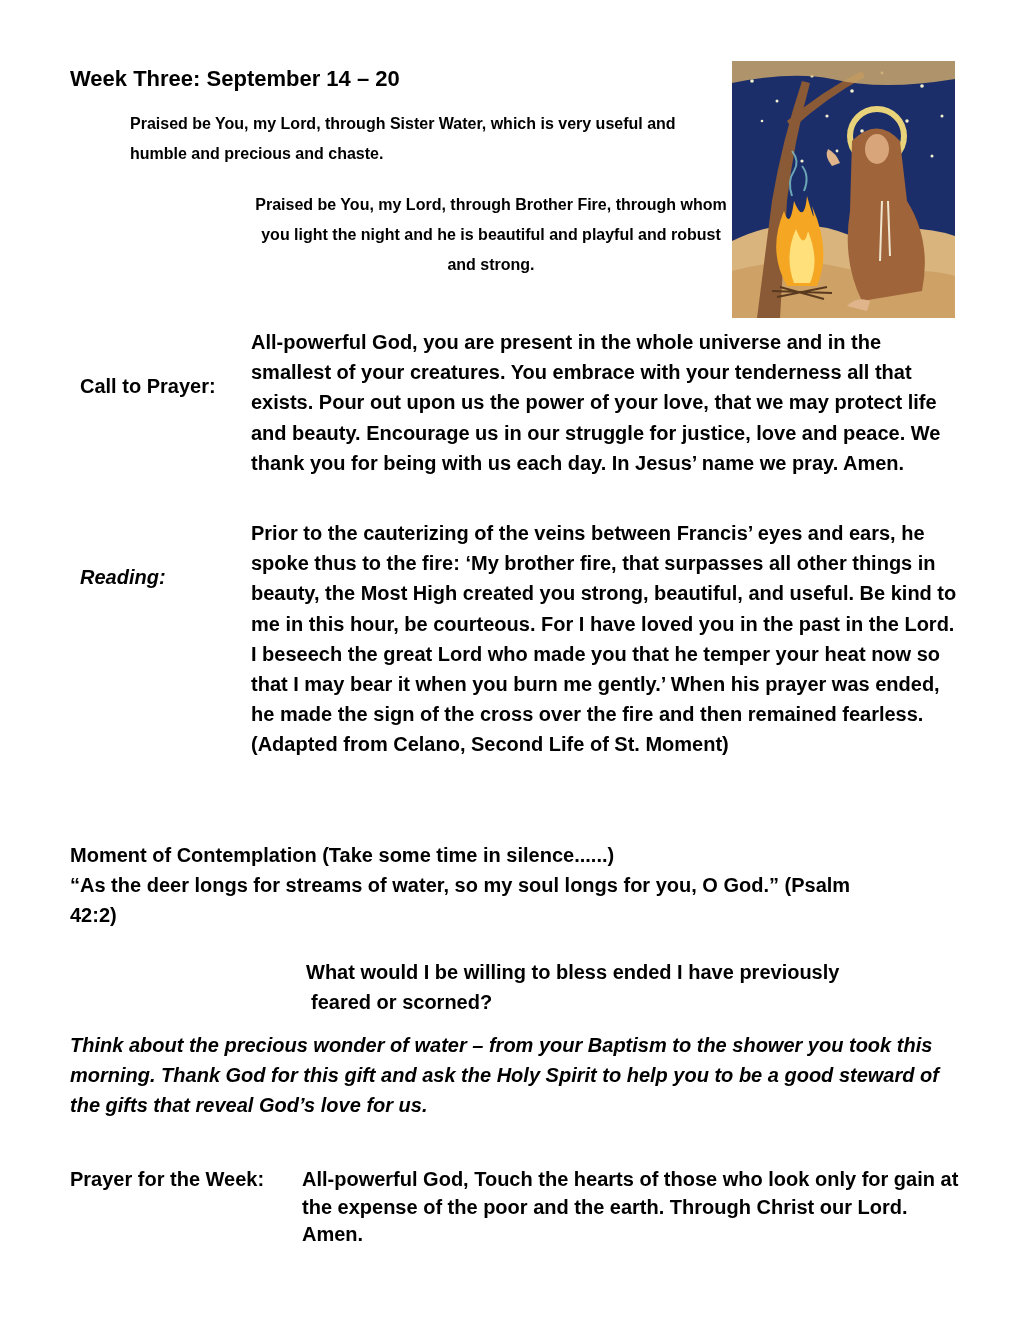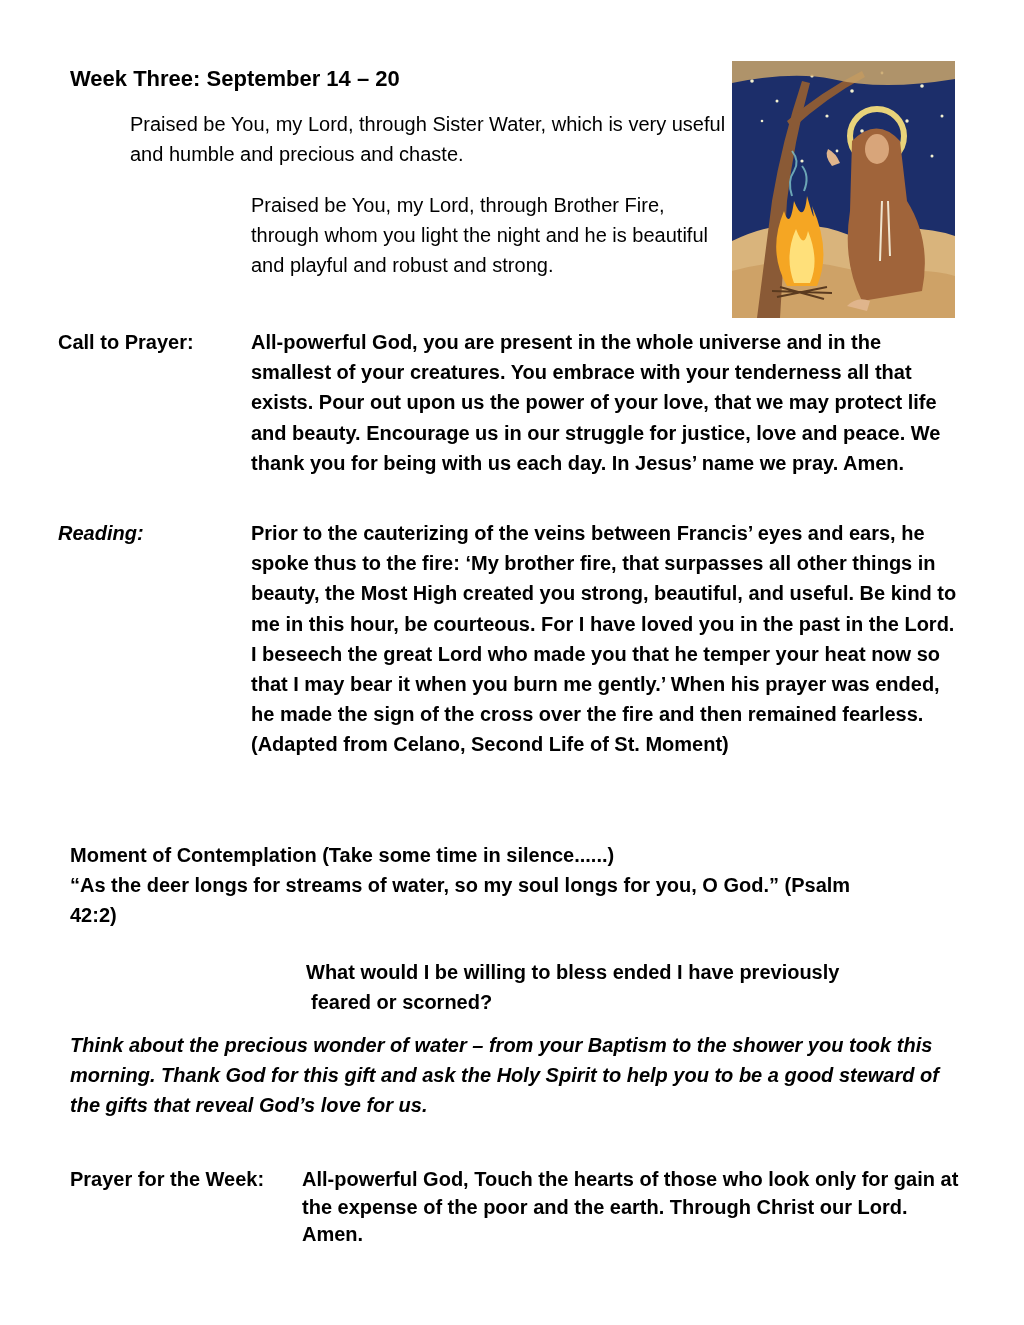--- a/index.html
+++ b/index.html
@@ -3,25 +3,25 @@
   <meta charset="utf-8">
   <style>
     html, body { margin: 0; padding: 0; background: #ffffff; }
     body {
       width: 1024px; height: 1325px; position: relative; overflow: hidden;
       font-family: "Liberation Sans", sans-serif; color: #000;
     }
     .page { position: absolute; left: 0; top: 0; width: 1024px; height: 1325px; }
     .abs { position: absolute; margin: 0; }
     .title { left: 70px; top: 64px; font-size: 22px; font-weight: bold; line-height: 30px; white-space: nowrap; text-align: right; }
-    .verse { font-size: 20px; font-weight: normal; line-height: 30px; }
+    .verse { font-size: 16px; font-weight: bold; line-height: 30px; }
     .verse1 { left: 130px; top: 109px; width: 600px; }
-    .verse2 { left: 251px; top: 190px; width: 480px; }
+    .verse2 { left: 251px; top: 190px; width: 480px; text-align: center; }
     .body { font-size: 20px; font-weight: bold; line-height: 30.2px; }
-    .label { left: 58px; }
+    .label { left: 80px; margin-top: 44px; }
     .cp-label { top: 327px; }
     .cp-text { left: 251px; top: 327px; width: 710px; }
     .rd-label { top: 518px; font-style: italic; }
     .rd-text { left: 251px; top: 518px; width: 712px; }
     .rd-source { display: block; }
     .mc { left: 70px; top: 840px; width: 800px; }
     .rq-label { left: 70px; top: 957px; white-space: nowrap; }
     .rq-text { left: 306px; top: 957px; width: 610px; }
     .rq-text .cont { padding-left: 5px; }
     .think { left: 70px; top: 1030px; width: 880px; font-style: italic; }

